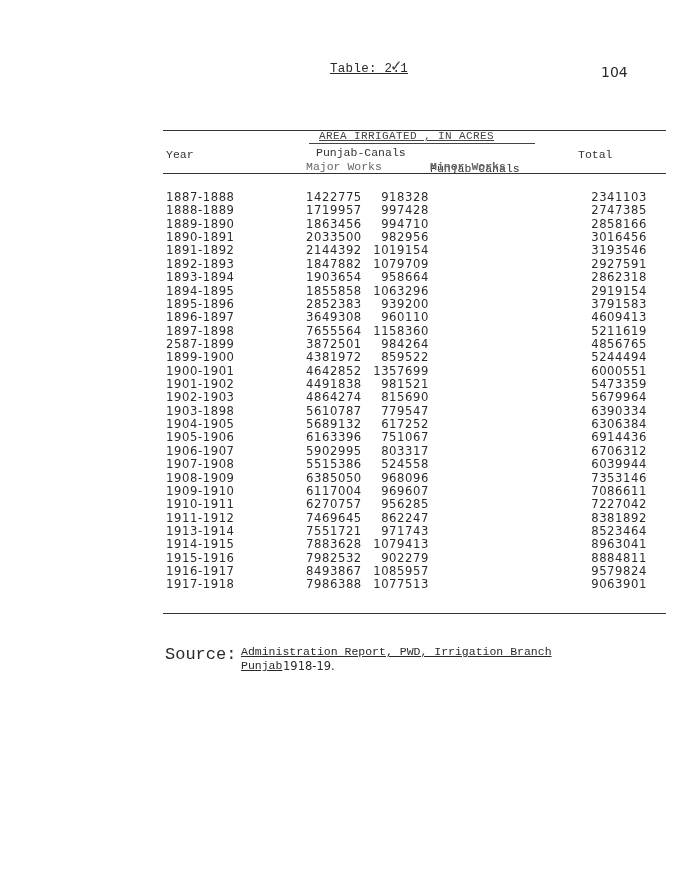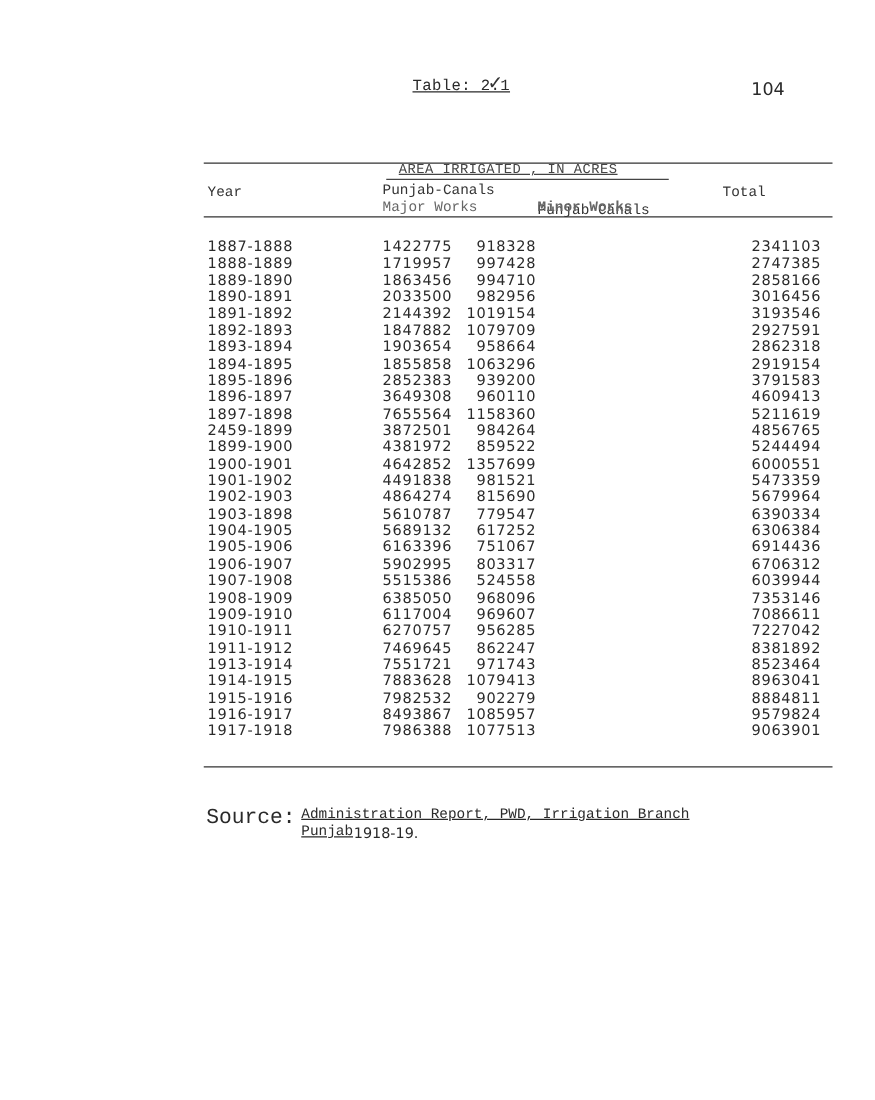--- a/index.html
+++ b/index.html
@@ -16,40 +16,40 @@
   .rule { position: absolute; left: 163px; width: 503px; height: 0; border-top: 1.6px solid #333; }
   #group-head { left: 319px; top: 130px; font-size: 11px; text-decoration: underline; letter-spacing: 0.4px; color: #444;}
   #group-underline { left: 309px; top: 143px; width: 226px; border-top: 1px solid #444; height:0;}
   .hdr { font-size: 11.5px; position: absolute; color: #333; }
   .rows { position: absolute; top: 191px; left: 0; width: 700px; }
   .row { position: relative; height: 13.37px; font-size: 11.6px; line-height: 13.37px; }
   .row span { position: absolute; top: 0; }
   .c-year { left: 166px; letter-spacing: 0.6px; }
   .c-major { left: 306px; letter-spacing: 0.6px; }
   .c-minor { right: 271px; text-align: right; letter-spacing: 0.6px; }
-  .c-total { right: 43px; letter-spacing: 0.6px; }
+  .c-total { right: 53px; letter-spacing: 0.6px; }
   #source-label { left: 165px; top: 645px; font-size: 17px; }
   #source-line1 { left: 241px; top: 645px; font-size: 11.5px; text-decoration: underline; }
   #source-line2-a { left: 241px; top: 659px; font-size: 11.5px; text-decoration: underline; }
   #source-line2-b { left: 283px; top: 659px; font-size: 11.5px; }
 </style>
 </head>
 <body>
 
 <div>
   <div id="title" class="abs mono">Table: 2.1</div>
   <div id="check" class="abs">✓</div>
   <div id="pageno" class="abs">104</div>
 
   <div class="rule" style="top:130px;"></div>
   <div id="group-head" class="abs mono">AREA IRRIGATED , IN ACRES</div>
   <div id="group-underline" class="abs"></div>
 
   <div class="hdr mono" style="left:166px; top:148px;">Year</div>
-  <div class="hdr mono" style="left:306px; top:146px;">Punjab-Canals</div>
+  <div class="hdr mono" style="left:316px; top:146px;">Punjab-Canals</div>
   <div class="hdr mono" style="left:306px; top:160px; color:#666;">Major Works</div>
   <div class="hdr mono" style="left:430px; top:162px;">Punjab Canals</div>
   <div class="hdr mono" style="left:430px; top:160px; color:#666;font-weight:bold;">Minor Works</div>
   <div class="hdr mono" style="left:578px; top:148px;">Total</div>
 
   <div class="rule" style="top:173px;"></div>
 
   <div class="rows sans" id="rows">
       <div class="row">
         <span class="c-year">1887-1888</span>
@@ -111,21 +111,21 @@
         <span class="c-minor">960110</span>
         <span class="c-total">4609413</span>
       </div>
       <div class="row">
         <span class="c-year">1897-1898</span>
         <span class="c-major">7655564</span>
         <span class="c-minor">1158360</span>
         <span class="c-total">5211619</span>
       </div>
       <div class="row">
-        <span class="c-year">2459-1899</span>
+        <span class="c-year">2587-1899</span>
         <span class="c-major">3872501</span>
         <span class="c-minor">984264</span>
         <span class="c-total">4856765</span>
       </div>
       <div class="row">
         <span class="c-year">1899-1900</span>
         <span class="c-major">4381972</span>
         <span class="c-minor">859522</span>
         <span class="c-total">5244494</span>
       </div>

